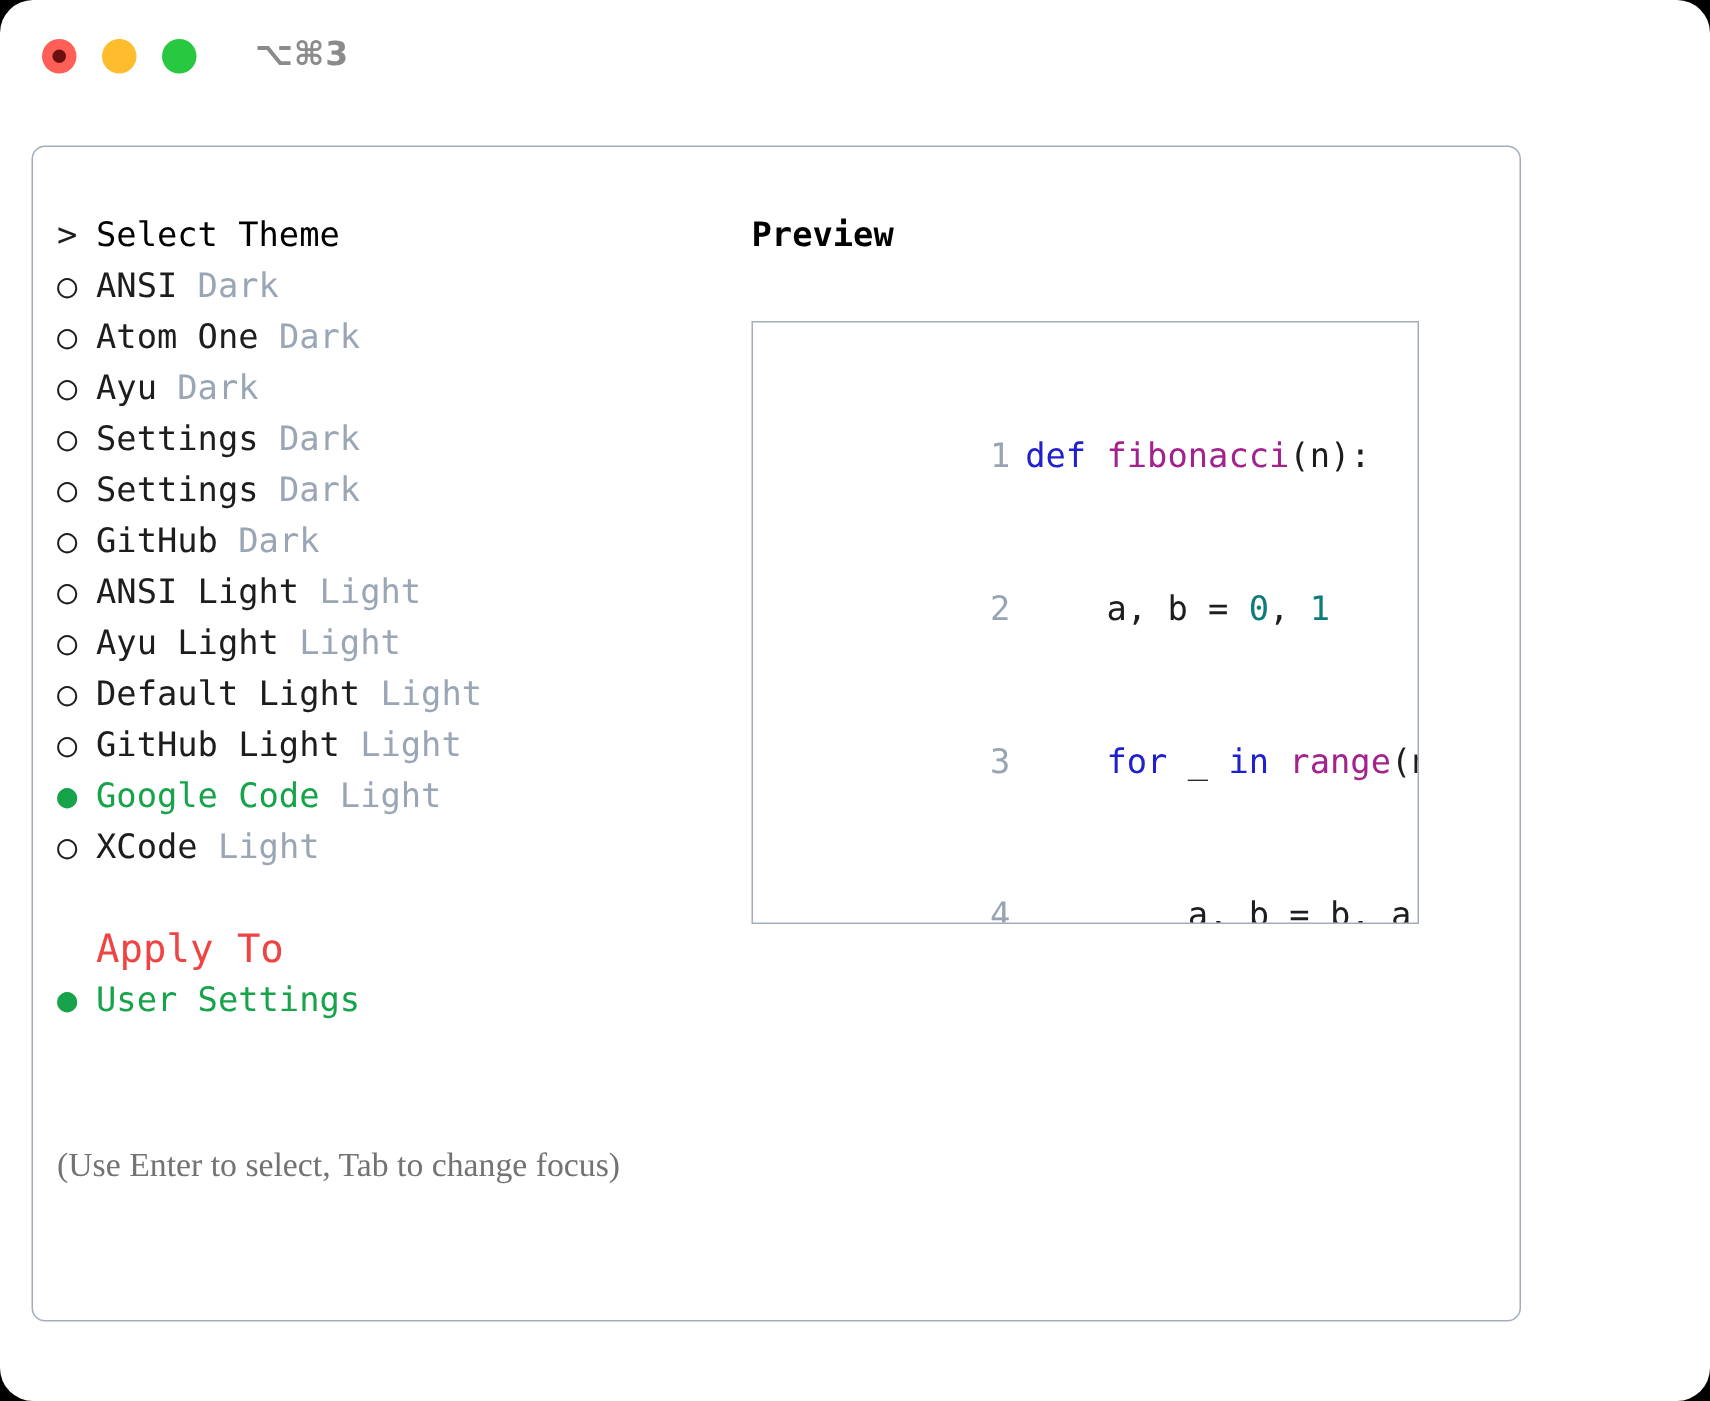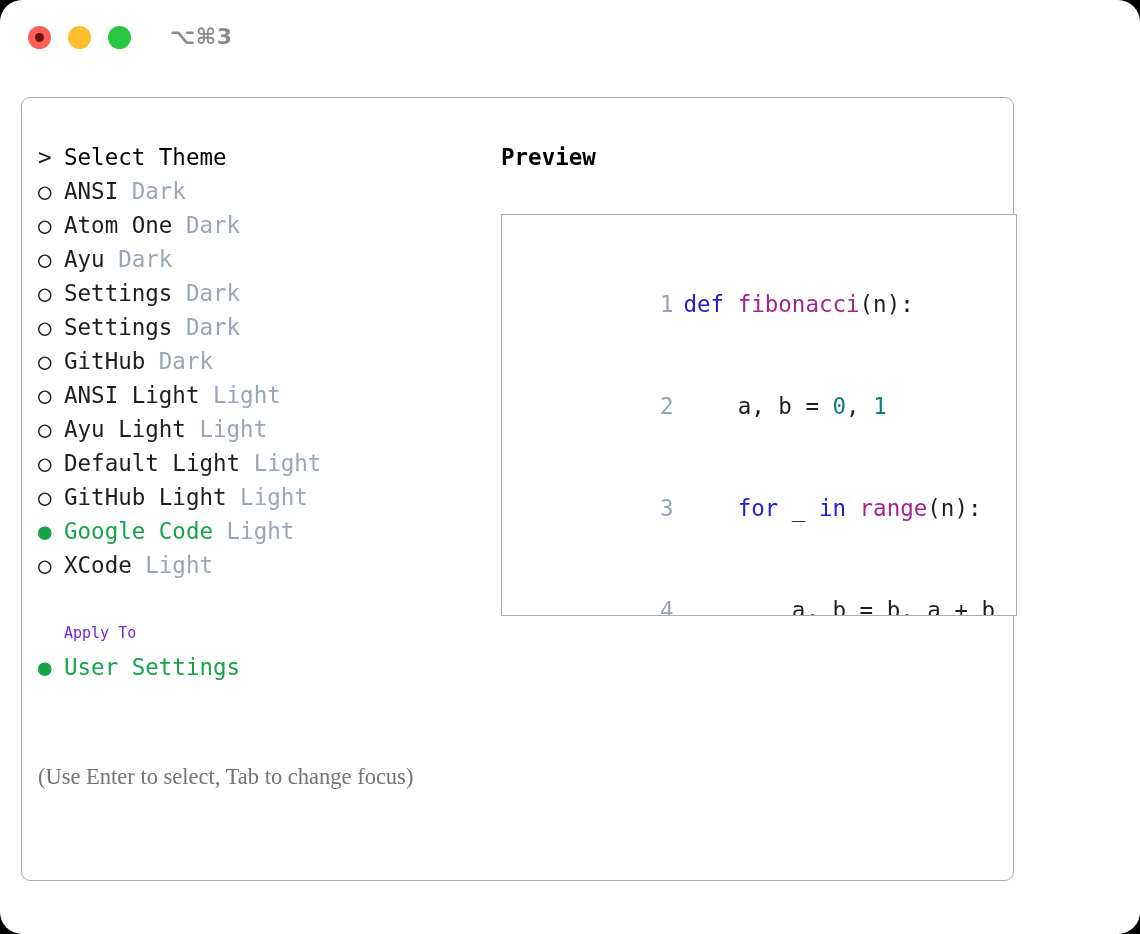--- a/index.html
+++ b/index.html
@@ -107,22 +107,22 @@
     color: #000000;
   }
   .row.selected .marker { color: #16a34a; }
   .row.selected .name   { color: #16a34a; }
   .row .name { color: #1d1d1d; }
   .row .variant { color: #9aa6b5; }
   .spacer { height: 34px; }
   .group-title {
     height: 34px;
     line-height: 34px;
-    font-size: 15px;
-    color: #6d28d9;
+    font-size: 26px;
+    color: #ef4444;
     padding-left: 26px;
   }
 
   .hint {
     position: absolute;
     left: 16px;
     top: 662px;
     width: 400px;
     font-size: 22.5px;
     line-height: 34px;
@@ -138,21 +138,21 @@
     width: 490px;
   }
   .preview-title {
     font-size: 22.5px;
     font-weight: bold;
     color: #000000;
     line-height: 34px;
   }
   .code-box {
     margin-top: 40px;
-    width: 516px;
+    width: 445px;
     height: 402px;
     border: 1.6px solid #a3adbb;
     box-sizing: border-box;
     background: #ffffff;
     padding: 38px 0 0 0;
     overflow: hidden;
   }
   .code-line {
     font-size: 22.5px;
     line-height: 34px;

